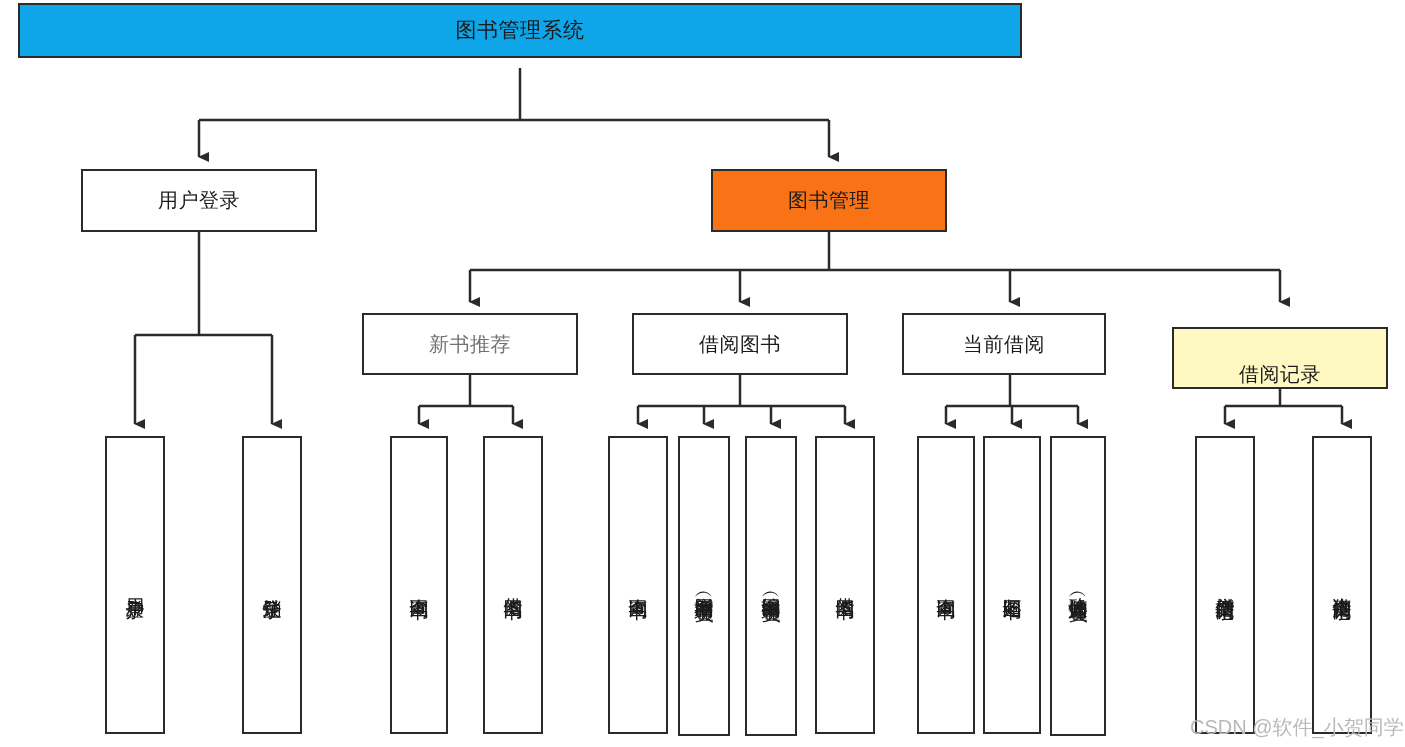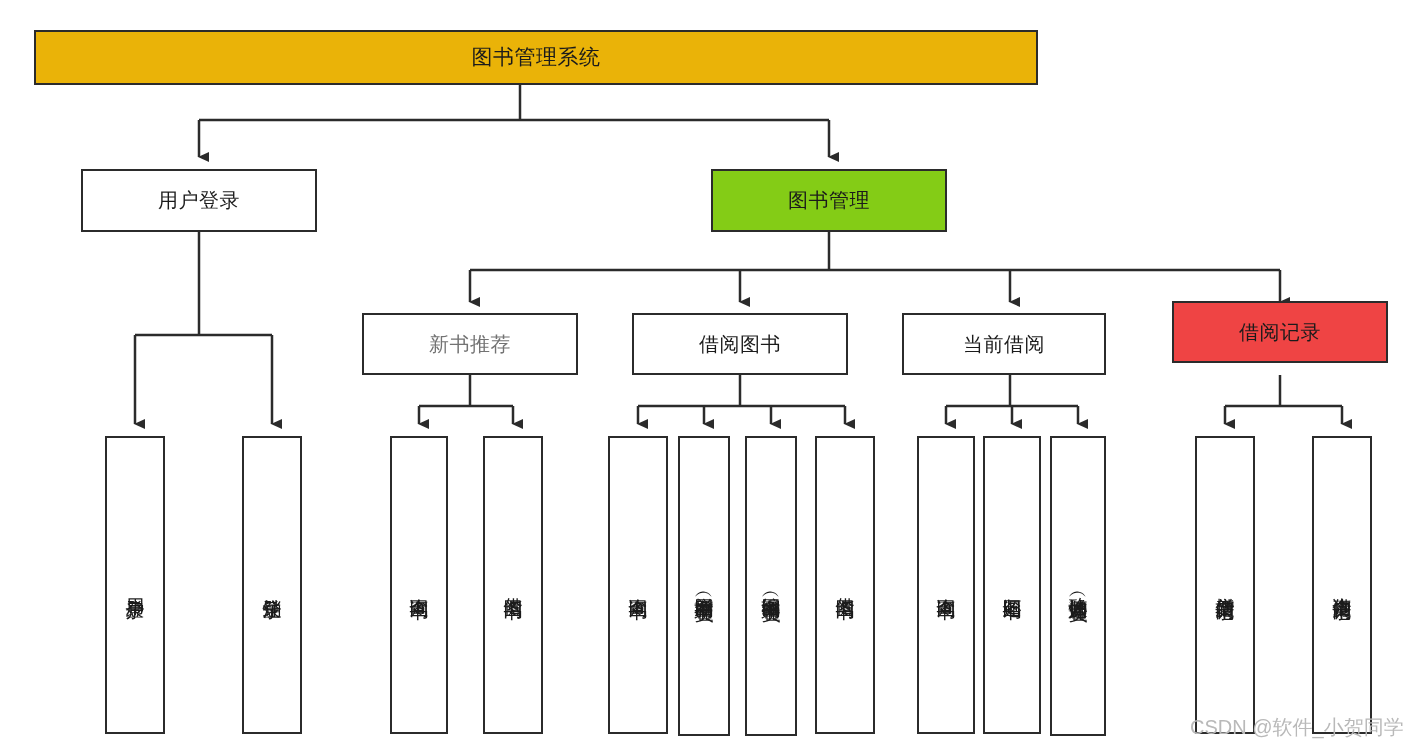--- a/index.html
+++ b/index.html
@@ -111,41 +111,41 @@
       <path d="M1012,406 L1012,424" marker-end="url(#arrowhead)"></path>
       <path d="M1078,406 L1078,424" marker-end="url(#arrowhead)"></path>
 
       <path d="M1280,375 L1280,406"></path>
       <path d="M1225,406 L1342,406"></path>
       <path d="M1225,406 L1225,424" marker-end="url(#arrowhead)"></path>
       <path d="M1342,406 L1342,424" marker-end="url(#arrowhead)"></path>
     </g>
   </svg>
 
-  <div class="node root" style="left: 18px; top: 30px; width: 1004px; height: 55px; border-color: rgb(43, 43, 43); background: #eab308; margin-left: 16px;">
+  <div class="node root" style="left: 18px; top: 3px; width: 1004px; height: 55px; border-color: rgb(43, 43, 43); background: #0ea5e9;">
     <span class="node-label" style="color: rgb(27, 27, 27);">图书管理系统</span>
   </div>
 
   <div class="node" style="left: 81px; top: 169px; width: 236px; height: 63px; border-color: rgb(43, 43, 43); background: rgb(255, 255, 255);">
     <span class="node-label" style="color: rgb(27, 27, 27);">用户登录</span>
   </div>
-  <div class="node" style="left: 711px; top: 169px; width: 236px; height: 63px; border-color: rgb(43, 43, 43); background: #84cc16;">
+  <div class="node" style="left: 711px; top: 169px; width: 236px; height: 63px; border-color: rgb(43, 43, 43); background: #f97316;">
     <span class="node-label" style="color: rgb(27, 27, 27);">图书管理</span>
   </div>
 
   <div class="node" style="left: 362px; top: 313px; width: 216px; height: 62px; border-color: rgb(43, 43, 43); background: rgb(255, 255, 255);">
     <span class="node-label" style="color: #737373;">新书推荐</span>
   </div>
   <div class="node" style="left: 632px; top: 313px; width: 216px; height: 62px; border-color: rgb(43, 43, 43); background: rgb(255, 255, 255);">
     <span class="node-label" style="color: rgb(27, 27, 27);">借阅图书</span>
   </div>
   <div class="node" style="left: 902px; top: 313px; width: 204px; height: 62px; border-color: rgb(43, 43, 43); background: rgb(255, 255, 255);">
     <span class="node-label" style="color: rgb(27, 27, 27);">当前借阅</span>
   </div>
-  <div class="node" style="left: 1172px; top: 301px; width: 216px; height: 62px; border-color: rgb(43, 43, 43); background: #ef4444;">
+  <div class="node" style="left: 1172px; top: 327px; width: 216px; height: 62px; border-color: rgb(43, 43, 43); background: #fef9c3; align-items: flex-end;">
     <span class="node-label" style="color: rgb(27, 27, 27);">借阅记录</span>
   </div>
 
   <div class="node vertical" style="left: 105px; top: 436px; width: 60px; height: 298px; border-color: rgb(43, 43, 43); background: rgb(255, 255, 255);">
     <span class="node-label" style="color: rgb(27, 27, 27);">用户登录</span>
   </div>
   <div class="node vertical" style="left: 242px; top: 436px; width: 60px; height: 298px; border-color: rgb(43, 43, 43); background: rgb(255, 255, 255);">
     <span class="node-label" style="color: rgb(27, 27, 27);">注销登录</span>
   </div>
   <div class="node vertical" style="left: 390px; top: 436px; width: 58px; height: 298px; border-color: rgb(43, 43, 43); background: rgb(255, 255, 255);">

